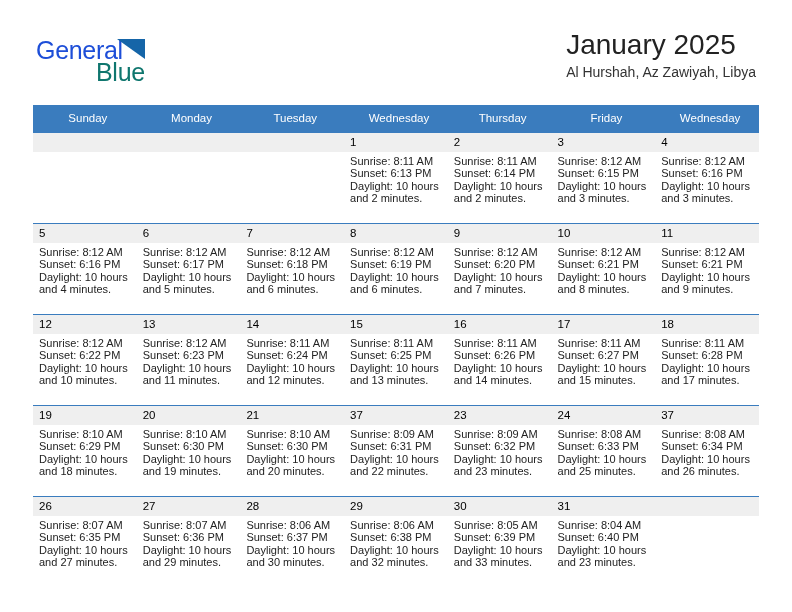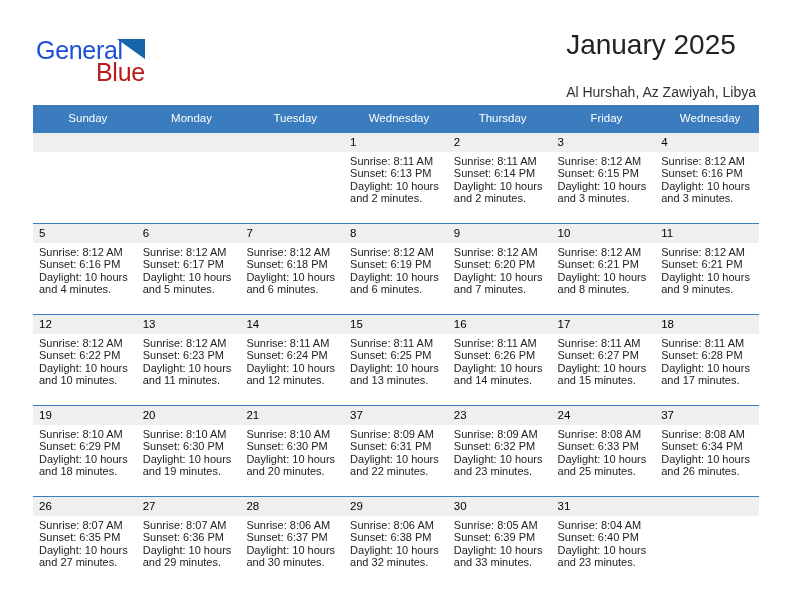--- a/index.html
+++ b/index.html
@@ -53,40 +53,40 @@
     height: 20px;
     background: #1565a8;
     clip-path: polygon(0 0, 100% 0, 100% 100%);
   }
   .brand-blue {
     position: absolute;
     left: 60px;
     top: 22px;
     font-size: 25px;
     letter-spacing: -0.3px;
-    color: #b91c1c;
+    color: #0f766e;
     font-family: "Liberation Sans", sans-serif;
   }
   .titles {
     position: absolute;
     right: 0;
     top: 0;
     text-align: left;
   }
   .title-main {
     font-size: 28px;
     color: #222222;
     line-height: 34px;
     white-space: nowrap;
   }
   .title-sub {
     font-size: 14px;
     color: #333333;
     line-height: 20px;
-    margin-top: 20px;
+    margin-top: 0;
     white-space: nowrap;
   }
 
   
   .calendar {
     position: absolute;
     left: 33px;
     top: 105px;
     width: 726px;
     border-collapse: collapse;

